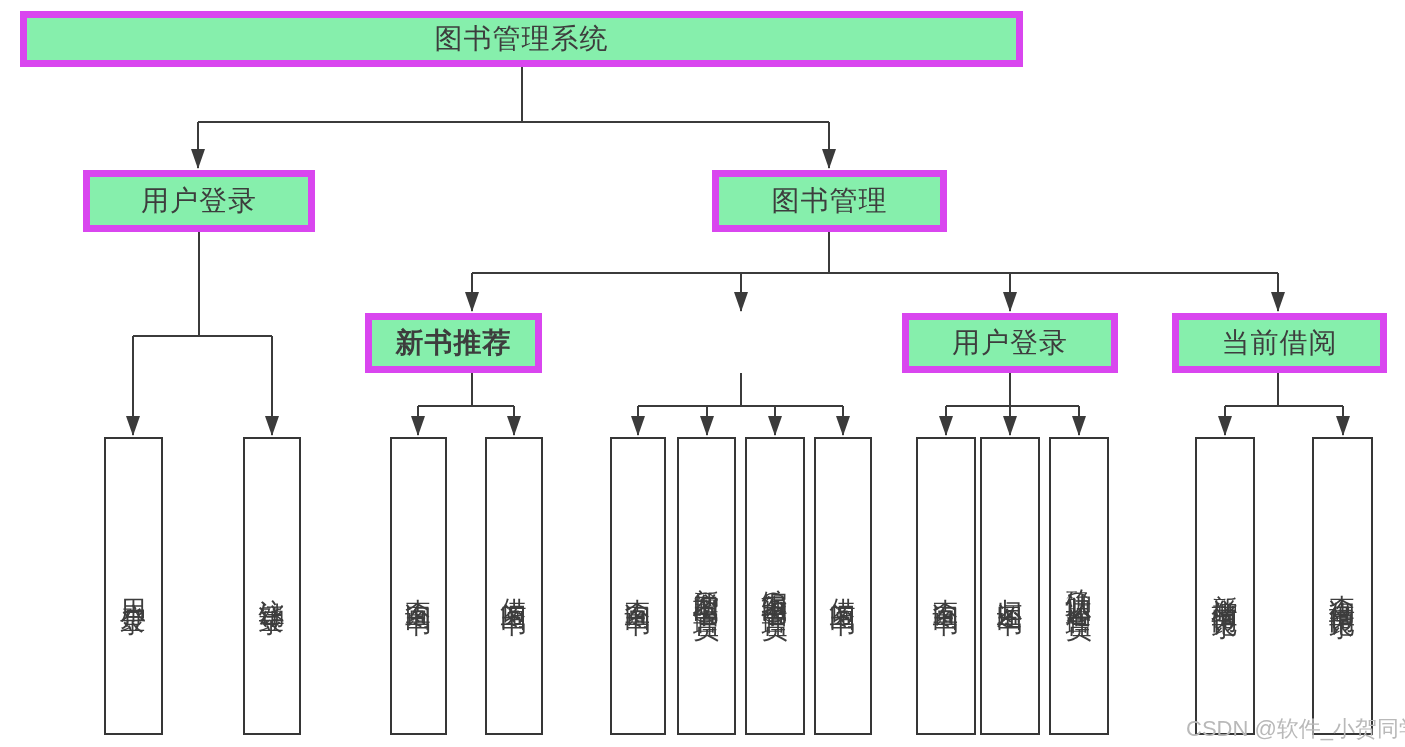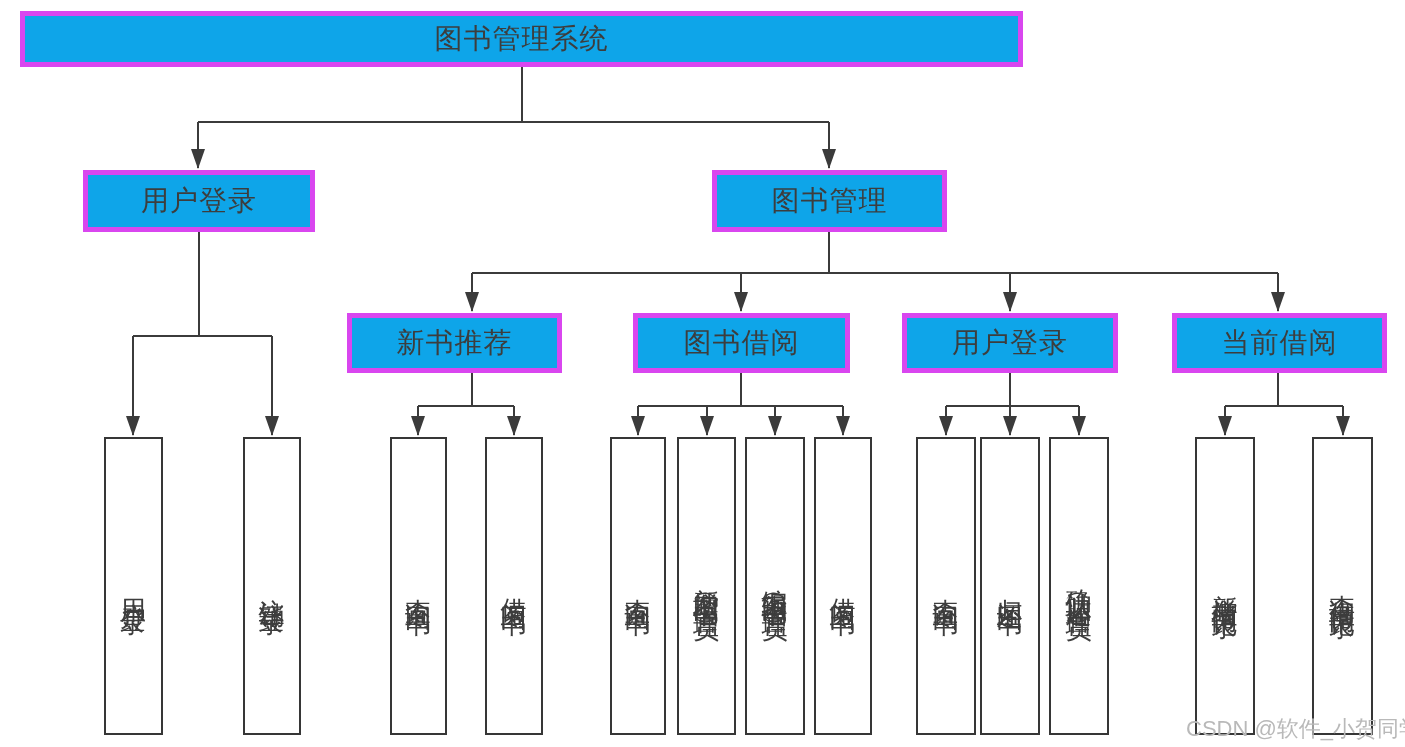--- a/index.html
+++ b/index.html
@@ -19,22 +19,22 @@
     position: absolute;
     left: 0;
     top: 0;
     width: 1405px;
     height: 747px;
     pointer-events: none;
   }
   .hbox {
     position: absolute;
     box-sizing: border-box;
-    border: 5px solid #d946ef;
-    background: #0ea5e9;
+    border: 7px solid #d946ef;
+    background: #86efac;
     display: flex;
     align-items: center;
     justify-content: center;
     font-size: 28px;
     letter-spacing: 1px;
     color: #3d3d3d;
     white-space: nowrap;
   }
   .vbox {
     position: absolute;
@@ -113,22 +113,21 @@
       <path d="M1225 406 V435" marker-end="url(#arw)"></path>
       <path d="M1343 406 V435" marker-end="url(#arw)"></path>
     </g>
   </svg>
 
   <div class="hbox" style="left:20px; top:11px; width:1003px; height:56px;">图书管理系统</div>
 
   <div class="hbox" style="left:83px; top:170px; width:232px; height:62px;">用户登录</div>
   <div class="hbox" style="left:712px; top:170px; width:235px; height:62px;">图书管理</div>
 
-  <div class="hbox" style="left:347px; top:313px; width:215px; height:60px;">新书推荐</div>
-  <div class="hbox" style="left:633px; top:313px; width:217px; height:60px;">图书借阅</div>
+  <div class="hbox" style="left:365px; top:313px; width:177px; height:60px;font-weight:bold;">新书推荐</div>
   <div class="hbox" style="left:902px; top:313px; width:216px; height:60px;">用户登录</div>
   <div class="hbox" style="left:1172px; top:313px; width:215px; height:60px;">当前借阅</div>
 
   <div class="vbox" style="left:104px; top:437px; width:59px; height:298px;">用户登录</div>
   <div class="vbox" style="left:243px; top:437px; width:58px; height:298px;">注销登录</div>
 
   <div class="vbox" style="left:390px; top:437px; width:57px; height:298px;">查询图书</div>
   <div class="vbox" style="left:485px; top:437px; width:58px; height:298px;">借阅图书</div>
 
   <div class="vbox" style="left:610px; top:437px; width:56px; height:298px;">查询图书</div>

